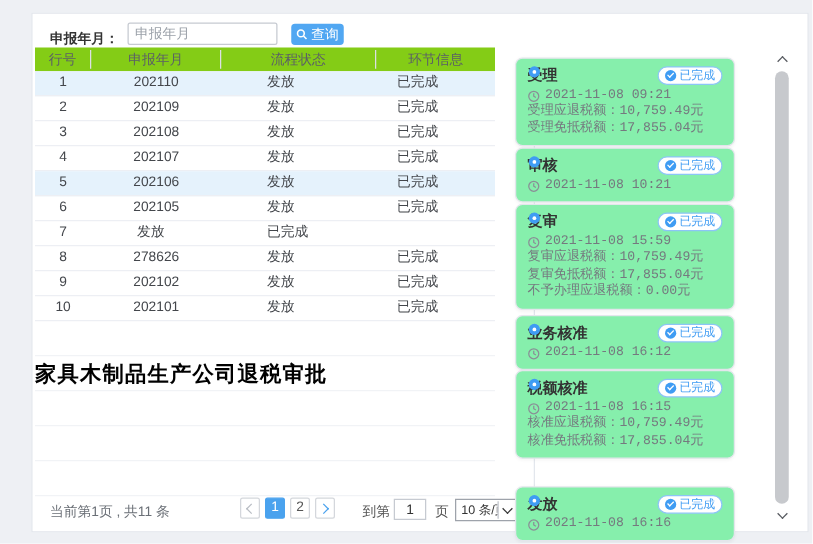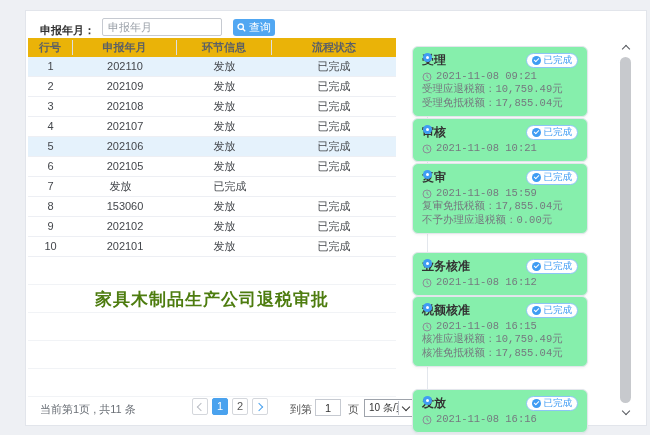--- a/index.html
+++ b/index.html
@@ -10,29 +10,29 @@
   
   .search-label{position:absolute;left:14px;top:12px;font-size:11px;font-weight:bold;color:#333;}
   .search-input{position:absolute;left:76px;top:7px;width:120px;height:18px;box-sizing:border-box;
     border:1px solid #c6cad1;border-radius:2px;font-size:11px;padding:0 5px;color:#333;outline:none;}
   .search-input::placeholder{color:#9aa0a8;}
   .query-btn{position:absolute;left:207px;top:8px;width:42px;height:17px;background:#51a7f2;border:none;
     border-radius:3px;color:#fff;font-size:11px;display:flex;align-items:center;justify-content:center;gap:3px;cursor:pointer;padding:0;}
 
   
   .table{position:absolute;left:2px;top:27px;width:368px;}
-  .thead{display:flex;height:19px;background:#eab308;align-items:center;font-size:11px;color:#5b6066;font-weight:bold;}
+  .thead{display:flex;height:19px;background:#84cc16;align-items:center;font-size:11px;color:#5b6066;font-weight:normal;}
   .th{text-align:center;box-sizing:border-box;}
   .th:not(:last-child){border-right:1px solid #dcdfe4;}
   .c0{width:45px;}.c1{width:104px;}.c2{width:95px;}.c3{width:124px;}
   .tr{display:flex;height:20px;line-height:19px;font-size:11px;color:#43464b;border-bottom:1px solid #edeff4;box-sizing:border-box;cursor:pointer;}
   .tr.hl{background:#e5f2fc;}
   .td{text-align:center;}
   .filler-row{height:28px;border-bottom:1px solid #f1f3f6;box-sizing:border-box;}
-  .watermark{position:absolute;left:0;right:0;top:250px;text-align:center;color:#4d7c0f;
+  .watermark{position:absolute;left:0;right:0;top:250px;color:#000000;
     font-size:17px;font-weight:bold;letter-spacing:1px;}
 
   
   .pagination{position:absolute;left:2px;top:386px;width:400px;height:24px;}
   .pg-info{position:absolute;left:12px;top:5px;font-size:11px;color:#6a6f76;}
   .pager{position:absolute;left:164px;top:1px;display:flex;gap:4px;}
   .pg-btn{min-width:16px;height:17px;line-height:15px;border:1px solid #d4d7dc;border-radius:2px;font-size:11px;
     color:#555;text-align:center;box-sizing:border-box;background:#fff;cursor:pointer;display:flex;align-items:center;justify-content:center;padding:0;}
   .pg-btn.active{background:#4aa2ee;border-color:#4aa2ee;color:#fff;}
   .pg-btn.prev{color:#b9bdc4;}
@@ -93,22 +93,22 @@
             <line x1="5.8" y1="5.8" x2="8.2" y2="8.2" stroke="#fff" stroke-width="1.3"></line>
           </svg>
       </span>
       <span>查询</span>
     </button>
 
     <div class="table" style="position:absolute;">
       <div class="thead">
         <div class="th c0">行号</div>
         <div class="th c1">申报年月</div>
+        <div class="th c3">流程状态</div>
         <div class="th c2">环节信息</div>
-        <div class="th c3">流程状态</div>
       </div>
       <div id="tbody">
           <div class="tr hl">
     <div class="td c0">1</div>
     <div class="td c1">202110</div>
     <div class="td c2">发放</div>
     <div class="td c3">已完成</div>
   </div>
           <div class="tr">
     <div class="td c0">2</div>
@@ -140,21 +140,21 @@
     <div class="td c2">发放</div>
     <div class="td c3">已完成</div>
   </div>
           <div class="tr">
     <div class="td c0">7</div>
     <div class="td c2">发放</div>
     <div class="td c3">已完成</div>
   </div>
           <div class="tr">
     <div class="td c0">8</div>
-    <div class="td c1">153060</div>
+    <div class="td c1">278626</div>
     <div class="td c2">发放</div>
     <div class="td c3">已完成</div>
   </div>
           <div class="tr">
     <div class="td c0">9</div>
     <div class="td c1">202102</div>
     <div class="td c2">发放</div>
     <div class="td c3">已完成</div>
   </div>
           <div class="tr">
@@ -262,20 +262,21 @@
       <div class="tl-time">
         <span style="display:inline-flex;">
           <svg width="10" height="10" viewBox="0 0 10 10">
                     <circle cx="5" cy="5" r="4" fill="none" stroke="#8a8f96" stroke-width="1"></circle>
                     <path d="M5 2.6 V5 L6.7 6" fill="none" stroke="#8a8f96" stroke-width="1"></path>
                   </svg>
         </span>
         <span>2021-11-08 15:59</span>
       </div>
       <div>
+                <div class="tl-detail">复审应退税额：10,759.49元</div>
                 <div class="tl-detail">复审免抵税额：17,855.04元</div>
                 <div class="tl-detail">不予办理应退税额：0.00元</div>
               </div>
     </div>
   </div>
           <div class="tl-item" style="top: 216px;">
     <span class="tl-dot"></span>
     <div class="tl-card">
       <div class="tl-head">
         <span class="tl-title">业务核准</span>

